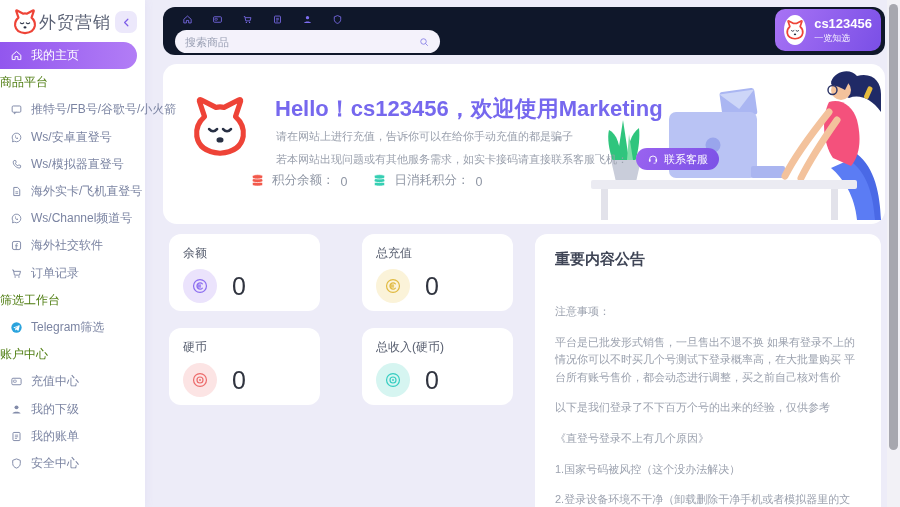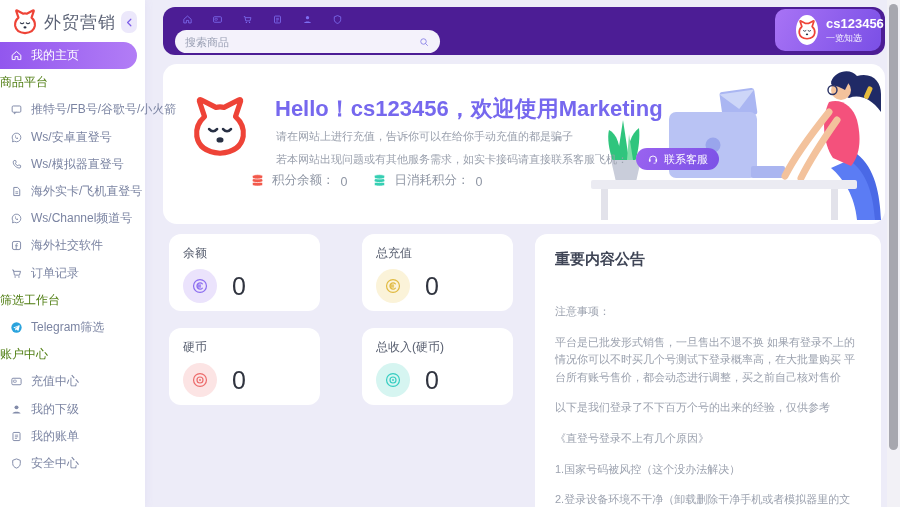--- a/index.html
+++ b/index.html
@@ -10,21 +10,21 @@
     font-family: "Liberation Sans", sans-serif;
     overflow: hidden;
   }
   svg.i { display: block; }
 
   
   .sidebar {
     position: absolute; left: 0; top: 0; width: 145px; height: 507px;
     background: #fff; z-index: 2; box-shadow: 2px 0 8px rgba(120,110,200,.06);
   }
-  .brand { display: flex; align-items: center; gap: 5px; height: 42px; padding: 2px 8px 0 11px; }
+  .brand { display: flex; align-items: center; height: 42px; padding: 2px 8px 0 11px; }
   .brand-logo { width: 28px; height: 28px; flex: 0 0 28px; }
   .brand-title { font-size: 17px; color: #5b6275; letter-spacing: 1px; white-space: nowrap; }
   .collapse-btn {
     margin-left: auto; width: 22px; height: 22px; border: none; border-radius: 7px;
     background: #ece8fb; color: #7c5ce8; display: flex; align-items: center; justify-content: center; cursor: pointer;
   }
   .collapse-btn svg { width: 13px; height: 13px; }
   .nav { display: flex; flex-direction: column; }
   .nav-item {
     height: 27.2px; display: flex; align-items: center; gap: 8px; padding-left: 10px;
@@ -34,39 +34,39 @@
   .nav-item.active {
     margin-right: 8px; border-radius: 0 14px 14px 0; color: #fff;
     background: linear-gradient(90deg, #9257ee, #b27df6);
   }
   .nav-item.active svg { color: #fff; }
   .nav-section { height: 27.2px; display: flex; align-items: center; font-size: 12px; color: #4d7c0f; }
 
   
   .topbar {
     position: absolute; left: 163px; top: 7px; width: 722px; height: 48px;
-    background: #4c1d95; border-radius: 12px;
+    background: #0f172a; border-radius: 12px;
   }
   .topnav { display: flex; gap: 19px; padding: 7px 0 0 19px; }
   .topnav .navic { width: 11px; height: 11px; color: #7e6ef2; cursor: pointer; }
   .topnav .navic svg { width: 11px; height: 11px; }
   .search {
     position: absolute; left: 12px; top: 23px; width: 265px; height: 23px;
     background: #f4f2fb; border-radius: 12px; display: flex; align-items: center; padding: 0 10px;
   }
   .search input { flex: 1; border: none; background: transparent; outline: none; font-size: 11px; color: #555c6e; }
   .search input::placeholder { color: #9aa0b4; }
   .search .sic { width: 12px; height: 12px; color: #8a82e8; cursor: pointer; }
   .search .sic svg { width: 12px; height: 12px; }
 
   
   .badge {
     position: absolute; left: 775px; top: 9px; width: 106px; height: 42px; z-index: 4;
     border-radius: 10px; background: linear-gradient(118deg, #a873f5, #7a4fe6);
-    display: flex; align-items: center; gap: 8px; padding: 0 21px; cursor: pointer;
+    display: flex; align-items: center; gap: 8px; padding: 0 9px; cursor: pointer;
   }
   .avatar { width: 30px; height: 30px; border-radius: 50%; background: #fff; display: flex; align-items: center; justify-content: center; }
   .avatar svg { width: 22px; height: 22px; }
   .badge-texts { color: #fff; line-height: 1.25; }
   .badge-name { font-size: 13px; font-weight: bold; }
   .badge-tag { font-size: 9px; opacity: .92; }
 
   
   .hero { position: absolute; left: 163px; top: 64px; width: 722px; height: 160px; background: #fff; border-radius: 14px; }
   .hero-logo { position: absolute; left: 24px; top: 30px; width: 66px; height: 66px; }

